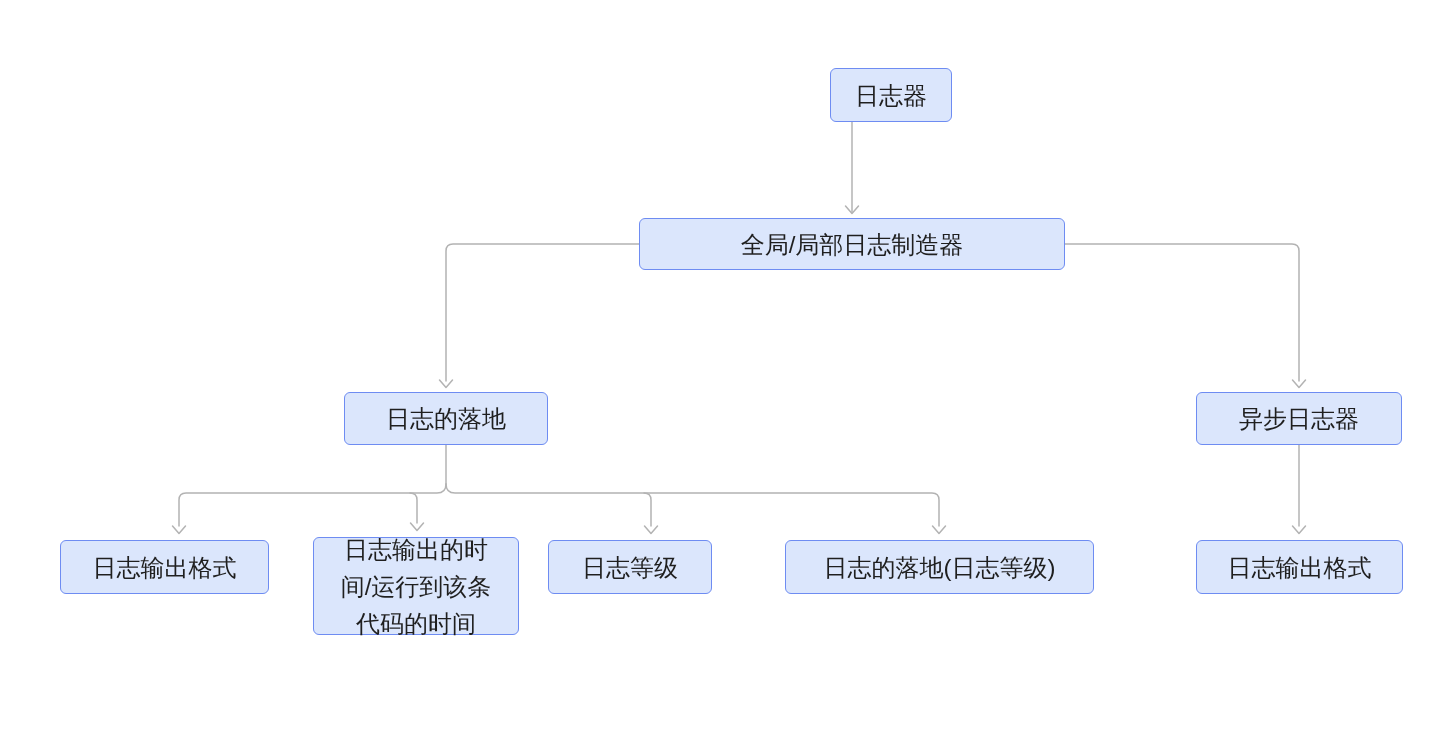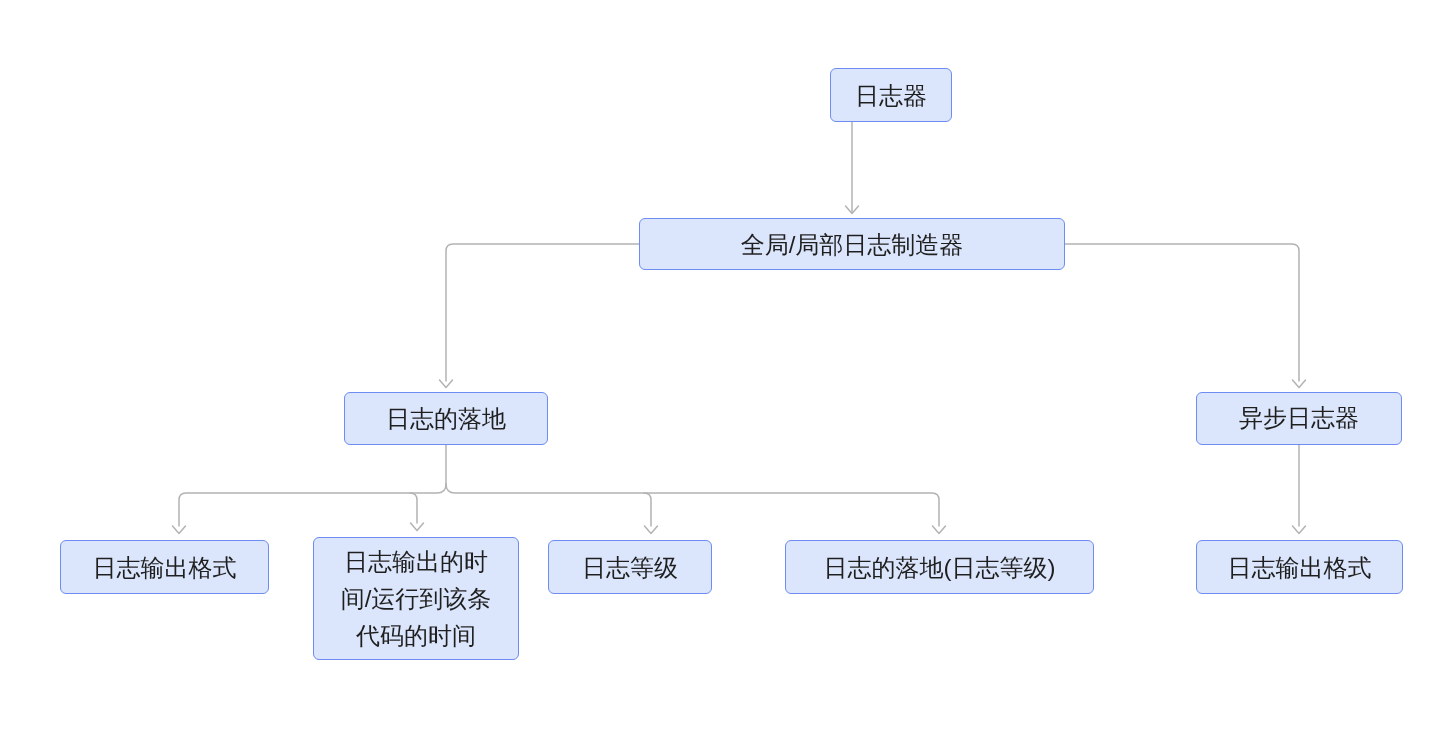--- a/index.html
+++ b/index.html
@@ -42,23 +42,23 @@
     color: var(--text, #1f1f1f);
     font-size: 24px;
     line-height: 37px;
     padding: 0 20px;
     word-break: break-all;
     cursor: default;
   }
   .n-logger { left: 791px; top: 68px;  width: 122px; height: 54px; margin-left: 39px; }
   .n-maker  { left: 639px; top: 218px; width: 426px; height: 52px; }
   .n-sync   { left: 344px; top: 392px; width: 204px; height: 53px; }
-  .n-async  { left: 1196px;top: 392px; width: 206px; height: 53px; font-family: Liberation Serif, serif; }
+  .n-async  { left: 1196px;top: 392px; width: 206px; height: 53px; }
   .n-format { left: 60px;  top: 540px; width: 209px; height: 54px; }
-  .n-time   { left: 313px; top: 537px; width: 206px; height: 123px; }
+  .n-time   { left: 313px; top: 537px; width: 206px; height: 98px; }
   .n-level  { left: 548px; top: 540px; width: 164px; height: 54px; }
   .n-sink   { left: 785px; top: 540px; width: 309px; height: 54px; }
   .n-buffer { left: 1196px;top: 540px; width: 207px; height: 54px; }
 </style>
 </head>
 <body>
 
 <div class="canvas" style="--background: #ffffff; --node_fill: #dbe6fc; --node_border: #6e8cf2; --connector: #b3b3b3; --text: #1f1f1f;">
 
   <svg class="edges" viewBox="0 0 1448 740" xmlns="http://www.w3.org/2000/svg">

